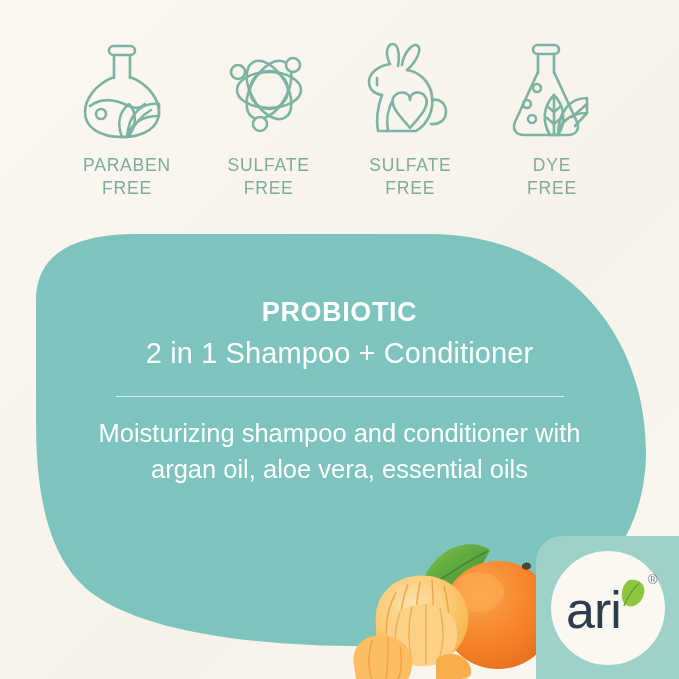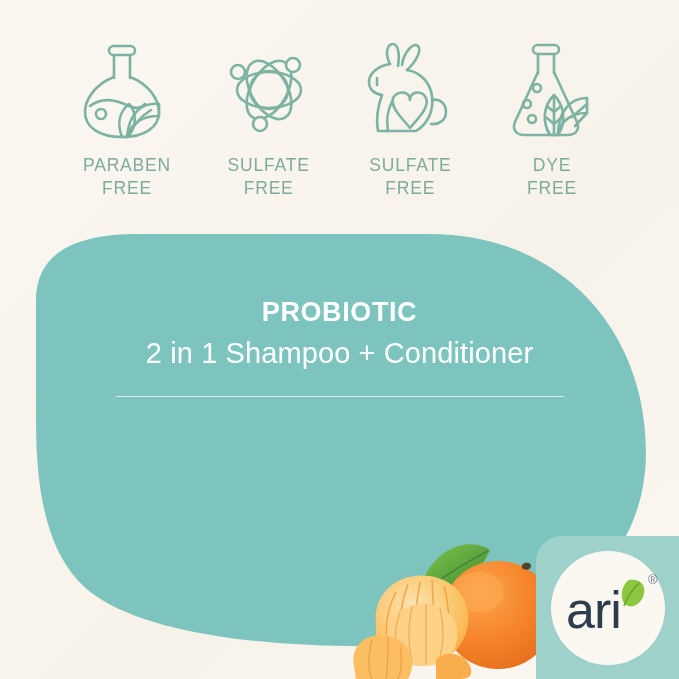--- a/index.html
+++ b/index.html
@@ -165,20 +165,21 @@
                C 646 560, 560 640, 420 645
                C 300 650, 160 640, 96 596
                C 46 562, 36 490, 36 420
                Z" fill="#7cc4bd"></path>
     </svg>
 
     <div id="panel-content">
       <div id="eyebrow">PROBIOTIC</div>
       <div id="headline">2 in 1 Shampoo + Conditioner</div>
       <div id="divider"></div>
+      <div id="subcopy">Moisturizing shampoo and conditioner with argan oil, aloe vera, essential oils</div>
     </div>
   </div>
 
   <div id="badge-row">
 
     <div class="badge">
       <div class="badge-icon">
         <svg width="100" height="104" viewBox="0 0 100 104">
           <g fill="none" stroke="#7cb3a2" stroke-width="2.6" stroke-linecap="round" stroke-linejoin="round">
             <rect x="32" y="8" width="26" height="9" rx="4.5"></rect>

